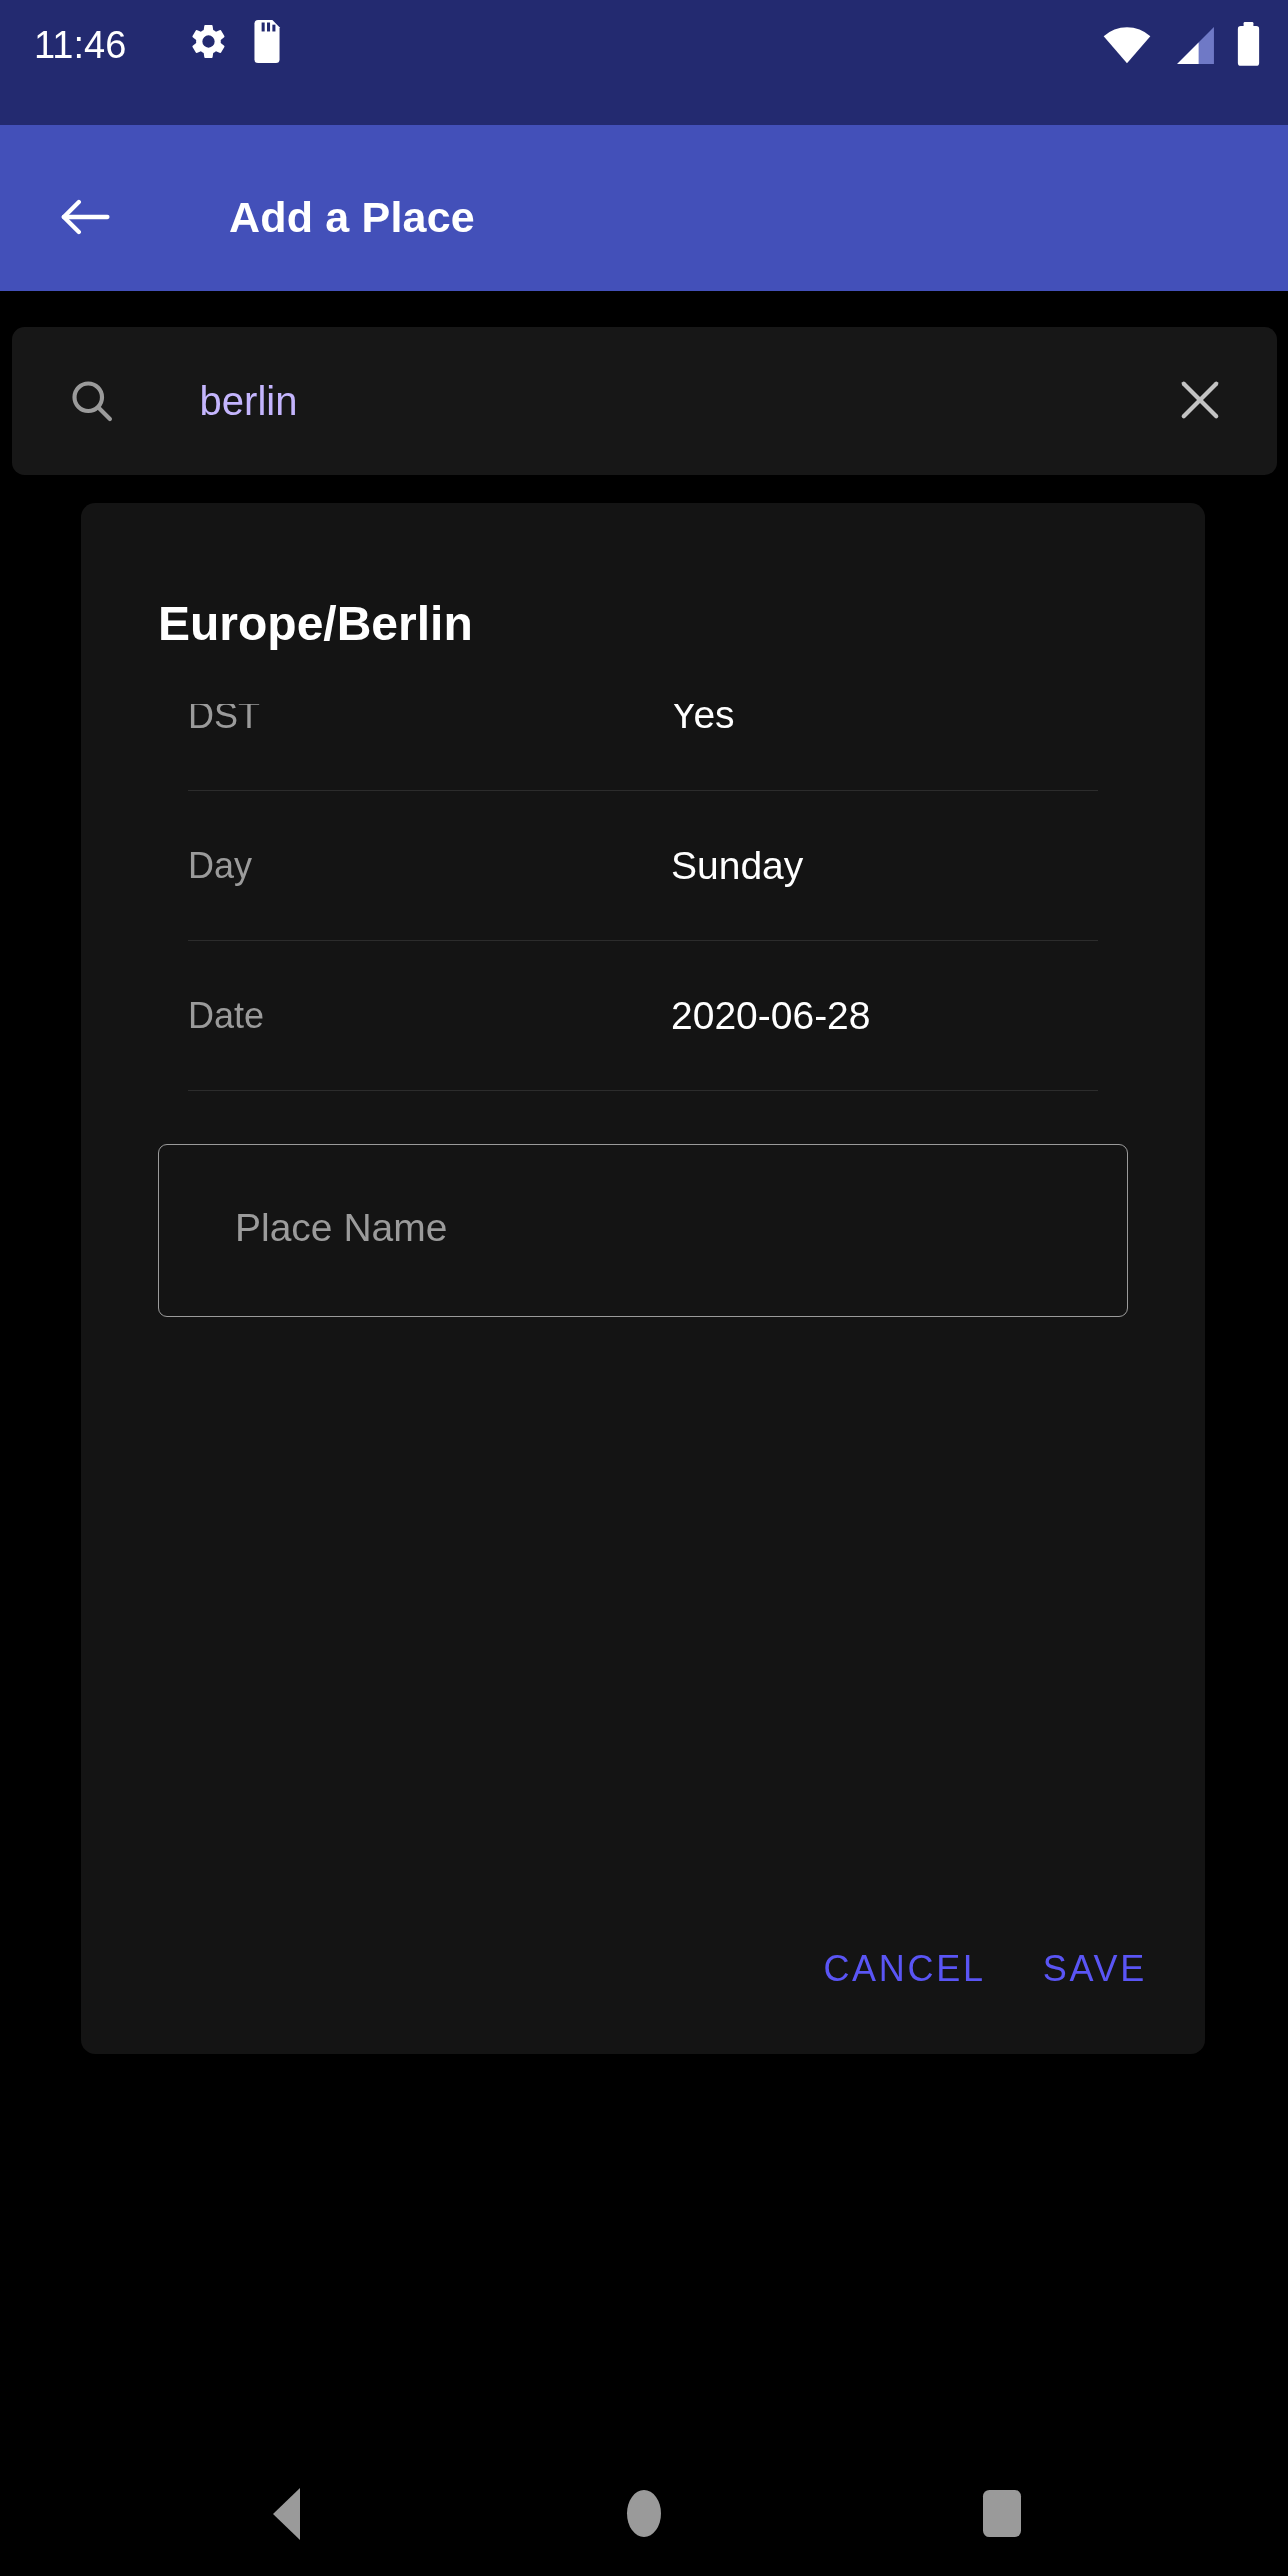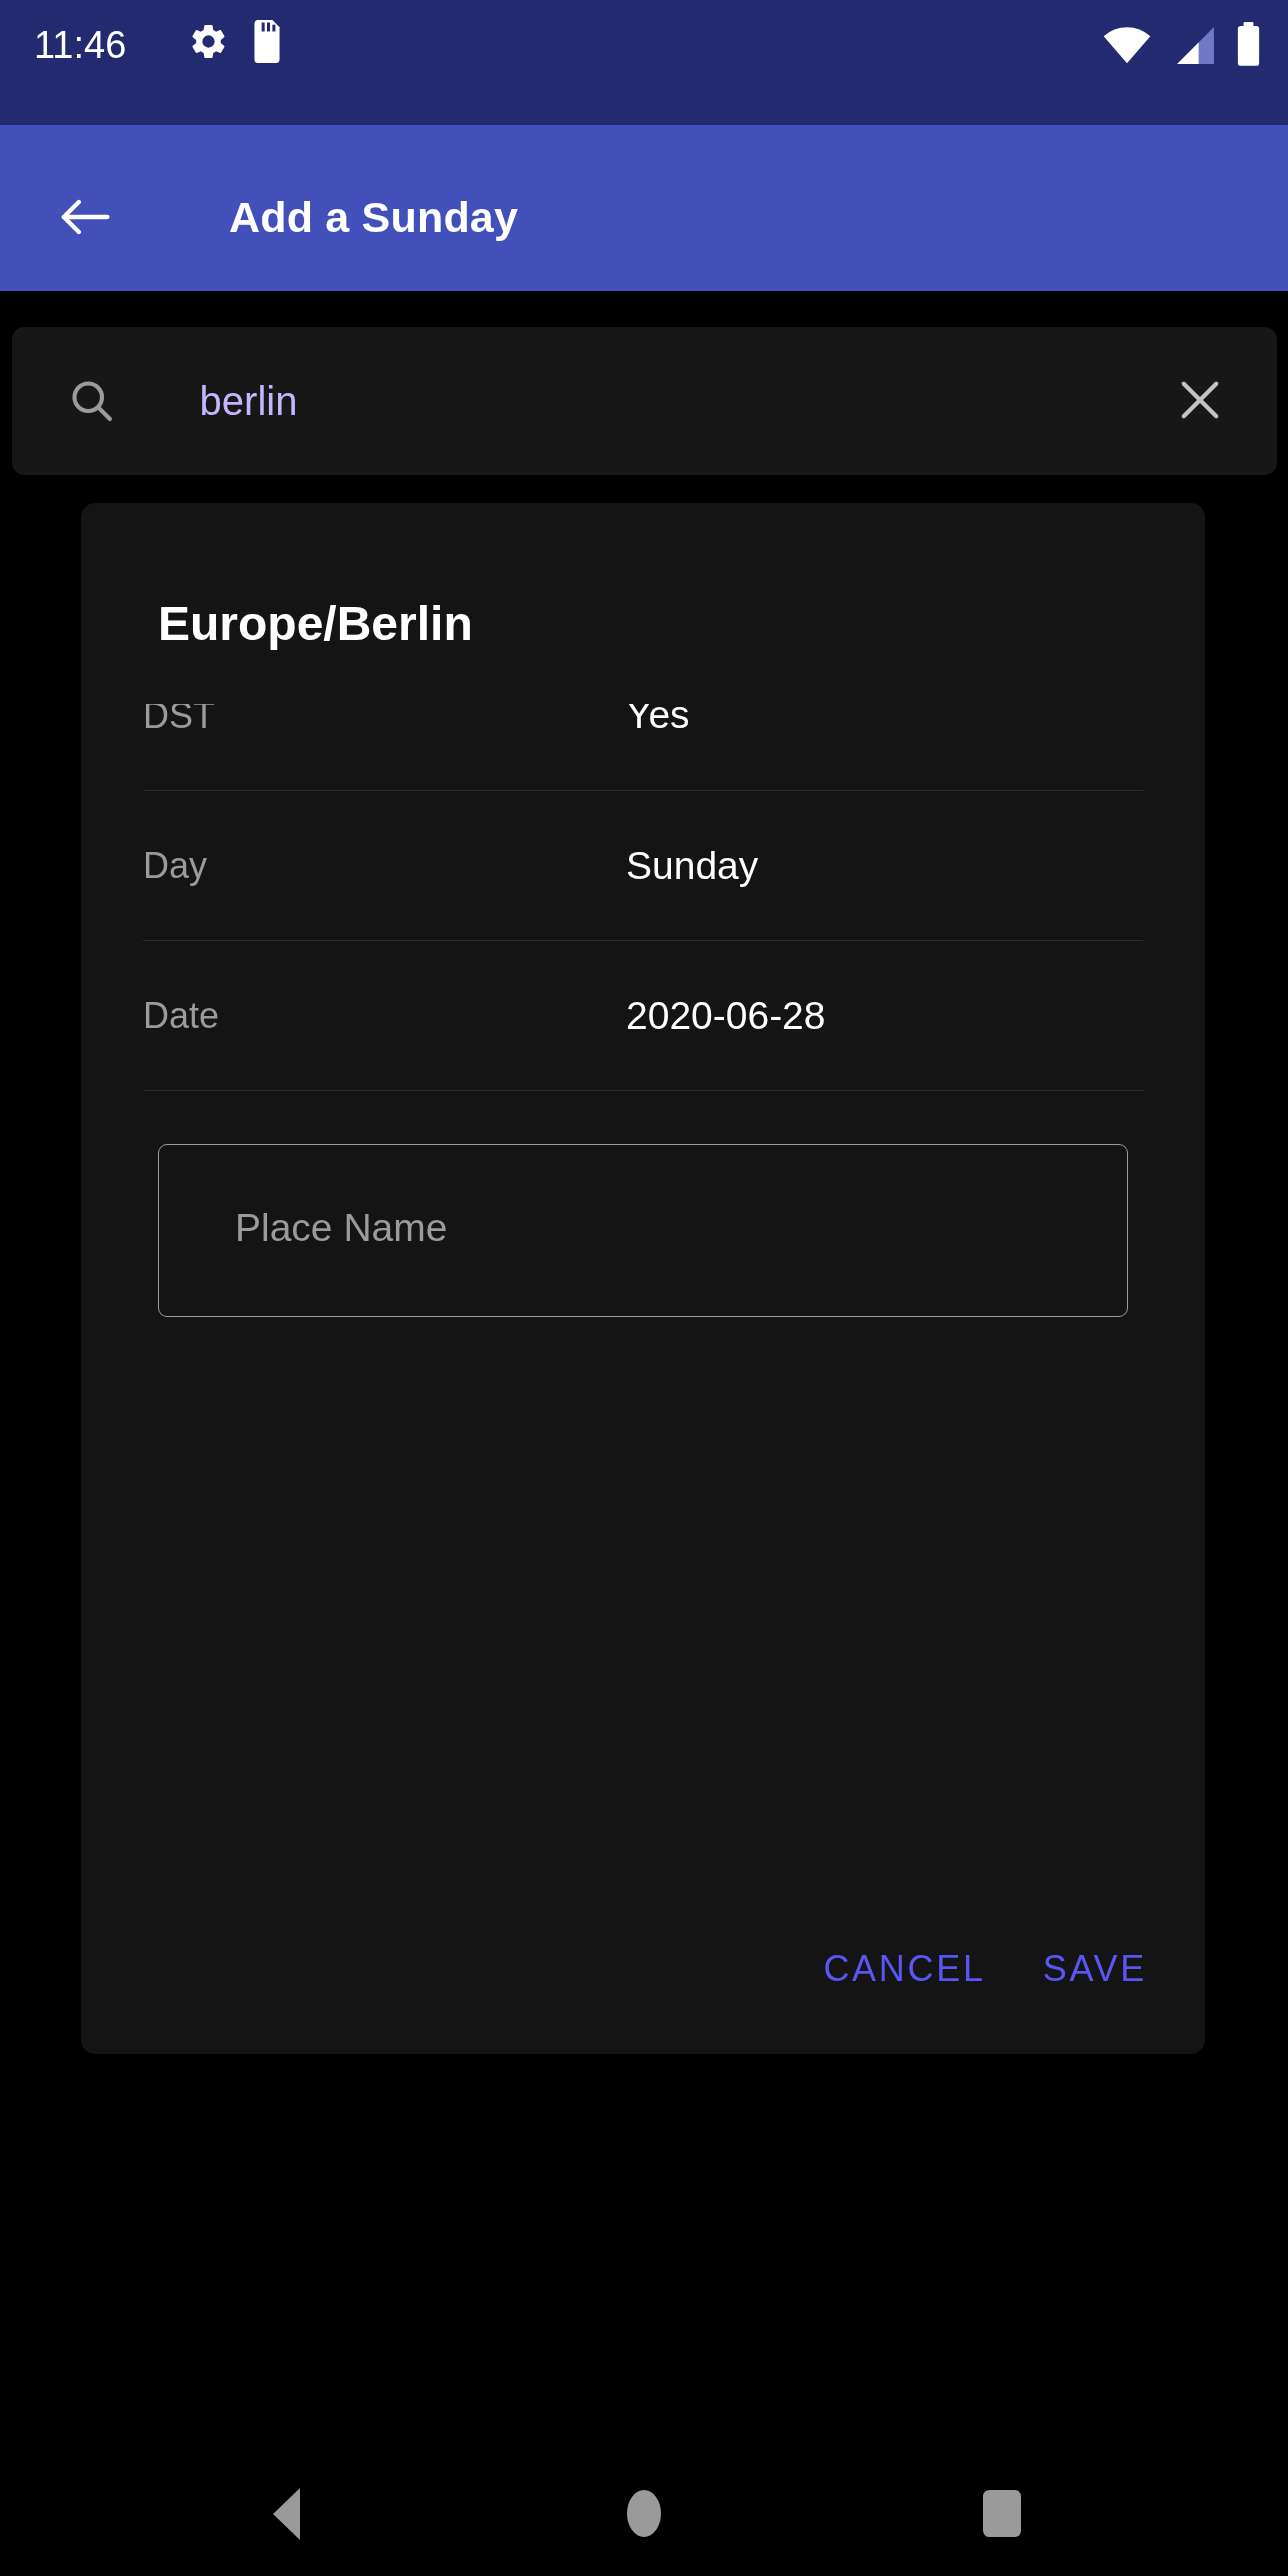--- a/index.html
+++ b/index.html
@@ -130,21 +130,21 @@
   }
   #info-list-inner {
     position: absolute;
     left: 0; top: -64px;   
     width: 1124px;
   }
   .info-row {
     position: relative;
     box-sizing: border-box;
     height: 150px;
-    margin: 0 62px;
+    margin: 0 107px;
     display: flex;
     align-items: center;
     border-top: 1.8px solid #2c2c2c;
   }
   .info-row.first {
     border-top: none;
   }
   .info-label {
     width: 483px;
     font-size: 36px;
@@ -278,21 +278,21 @@
     </div>
   </div>
 
   <div id="app-bar">
     <div id="back-arrow">
       <svg width="50" height="36" viewBox="0 0 28 20" fill="none" stroke="#ffffff" stroke-width="2.4" stroke-linecap="round" stroke-linejoin="round">
         <line x1="1.6" y1="10" x2="26" y2="10"></line>
         <polyline points="10,1.6 1.6,10 10,18.4"></polyline>
       </svg>
     </div>
-    <div id="app-bar-title">Add a Sunday</div>
+    <div id="app-bar-title">Add a Place</div>
   </div>
 
   <div id="search-bar">
     <span id="search-icon">
       <svg width="50" height="50" viewBox="0 0 24 24" fill="none" stroke="#9b9b9b" stroke-width="2" stroke-linecap="round">
         <circle cx="10.2" cy="10.2" r="6.6"></circle>
         <line x1="15.2" y1="15.2" x2="20.6" y2="20.6"></line>
       </svg>
     </span>
     <div id="search-value" placeholder="Search">berlin</div>

